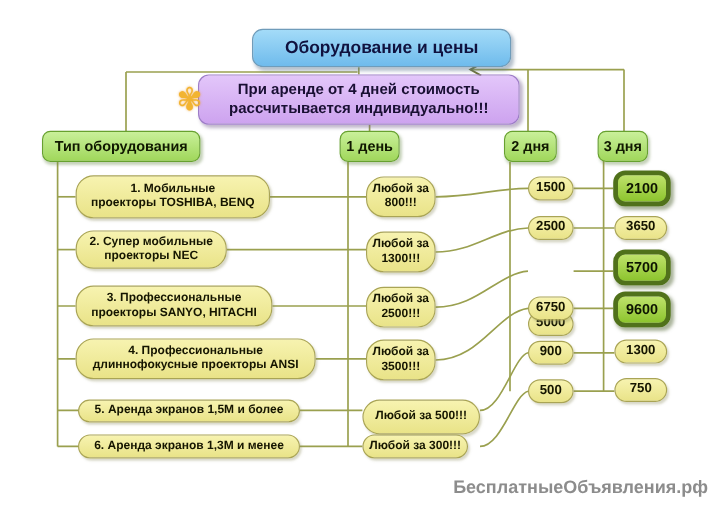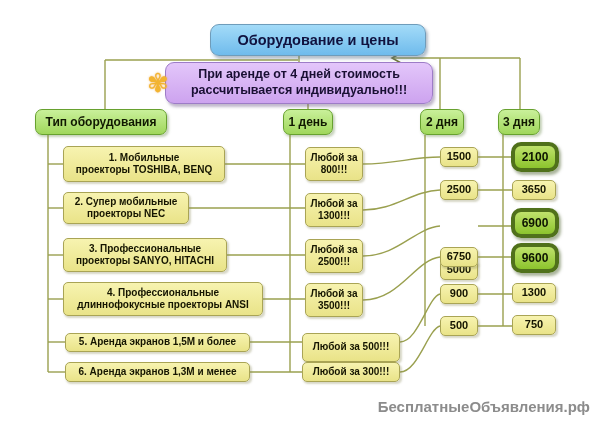--- a/index.html
+++ b/index.html
@@ -27,21 +27,21 @@
     color:#190f33;font-size:12.5px;
   }
   .hdr{
     background:linear-gradient(180deg,#c9f09a,#a0d75b);
     border:1.5px solid #67a12f;border-radius:7px;
     box-shadow:1.5px 2px 2.5px rgba(110,140,80,.4);
     color:#101800;font-size:12px;
   }
   .ynode{
     background:linear-gradient(180deg,#f7f3b0,#e9e388);
-    border:1px solid #a9a455;border-radius:5px;
+    border:1px solid #a9a455;border-radius:15px;
     box-shadow:1.5px 2px 2px rgba(140,140,95,.35);
     color:#151500;font-size:10px;
   }
   .price{font-size:11px;}
   .hl{
     background:linear-gradient(180deg,#bfe26c,#8cc42d);
     border:4px solid #50711b;border-radius:10px;
     box-shadow:2px 2.5px 3px rgba(85,105,55,.5);
     color:#0d1400;font-size:12px;
   }
@@ -165,21 +165,21 @@
     <span>Любой за</span>
     <span>2500!!!</span>
   </div>
   <div class="box ynode" style="left:305px;top:283px;width:58px;height:34px;">
     <span>Любой за</span>
     <span>3500!!!</span>
   </div>
   <div class="box ynode" style="left:302px;top:333px;width:98px;height:29px;">
     <span>Любой за 500!!!</span>
   </div>
-  <div class="box ynode" style="left:302px;top:362px;width:98px;height:20px;">
+  <div class="box ynode" style="left:302px;top:362px;width:88px;height:20px;">
     <span>Любой за 300!!!</span>
   </div>
 
   <div class="box ynode price" style="left:440px;top:147px;width:38px;height:20px;">
     <span>1500</span>
   </div>
   <div class="box ynode price" style="left:440px;top:180px;width:38px;height:20px;">
     <span>2500</span>
   </div>
   <div class="box ynode price" style="left:440px;top:216px;width:38px;height:20px;margin-top:44px;">
@@ -195,21 +195,21 @@
     <span>500</span>
   </div>
 
   <div class="box hl" style="left:511px;top:142px;width:48px;height:30px;">
     <span>2100</span>
   </div>
   <div class="box ynode price" style="left:512px;top:180px;width:44px;height:20px;">
     <span>3650</span>
   </div>
   <div class="box hl" style="left:511px;top:208px;width:48px;height:30px;">
-    <span>6900</span>
+    <span>5700</span>
   </div>
   <div class="box hl" style="left:511px;top:243px;width:48px;height:30px;">
     <span>9600</span>
   </div>
   <div class="box ynode price" style="left:512px;top:283px;width:44px;height:20px;">
     <span>1300</span>
   </div>
   <div class="box ynode price" style="left:512px;top:315px;width:44px;height:20px;">
     <span>750</span>
   </div>

